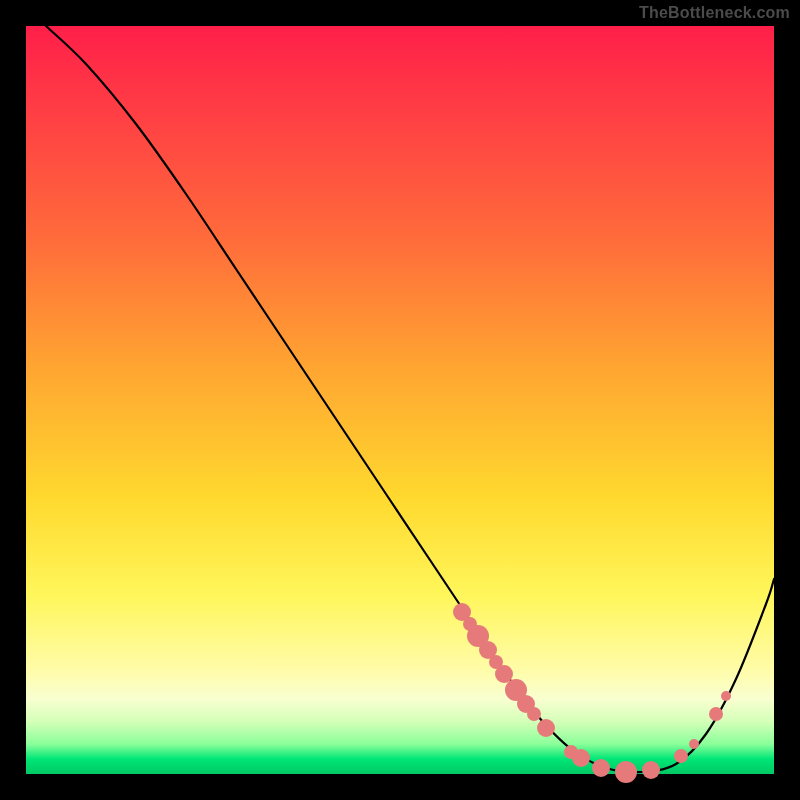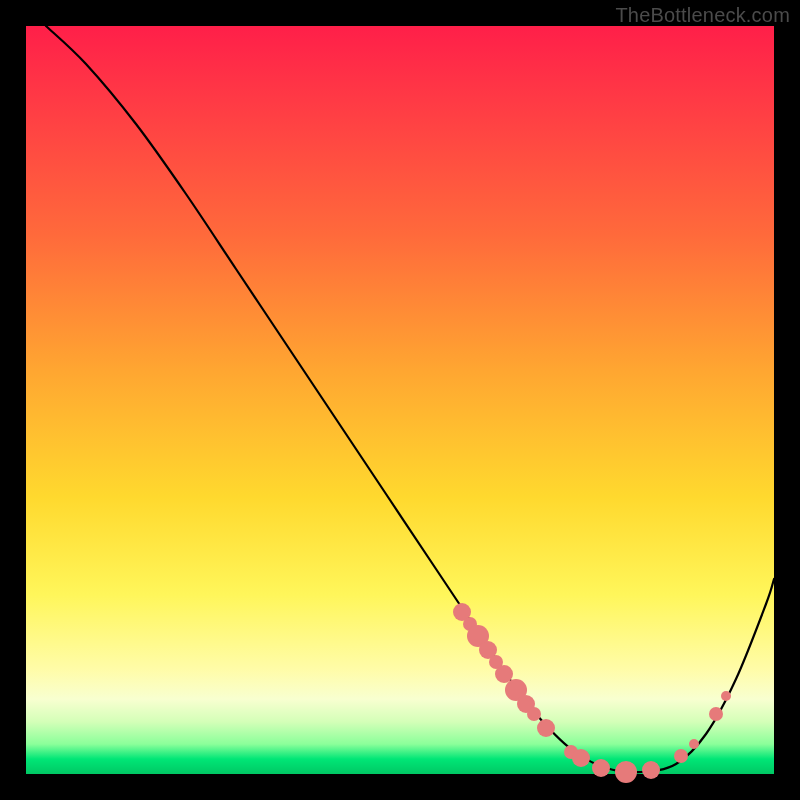--- a/index.html
+++ b/index.html
@@ -37,22 +37,22 @@
       #8bff9a 96%,
       #00e676 98%,
       #00c864 100%
     );
   }
   .watermark {
     position: absolute;
     top: 4px;
     right: 10px;
     color: #4b4b4b;
-    font-size: 20px;
-    font-weight: 400;
+    font-size: 16px;
+    font-weight: 700;
     letter-spacing: 0.2px;
     user-select: none;
   }
   svg.curve {
     position: absolute;
     left: 0;
     top: 0;
     width: 748px;
     height: 748px;
     overflow: visible;

